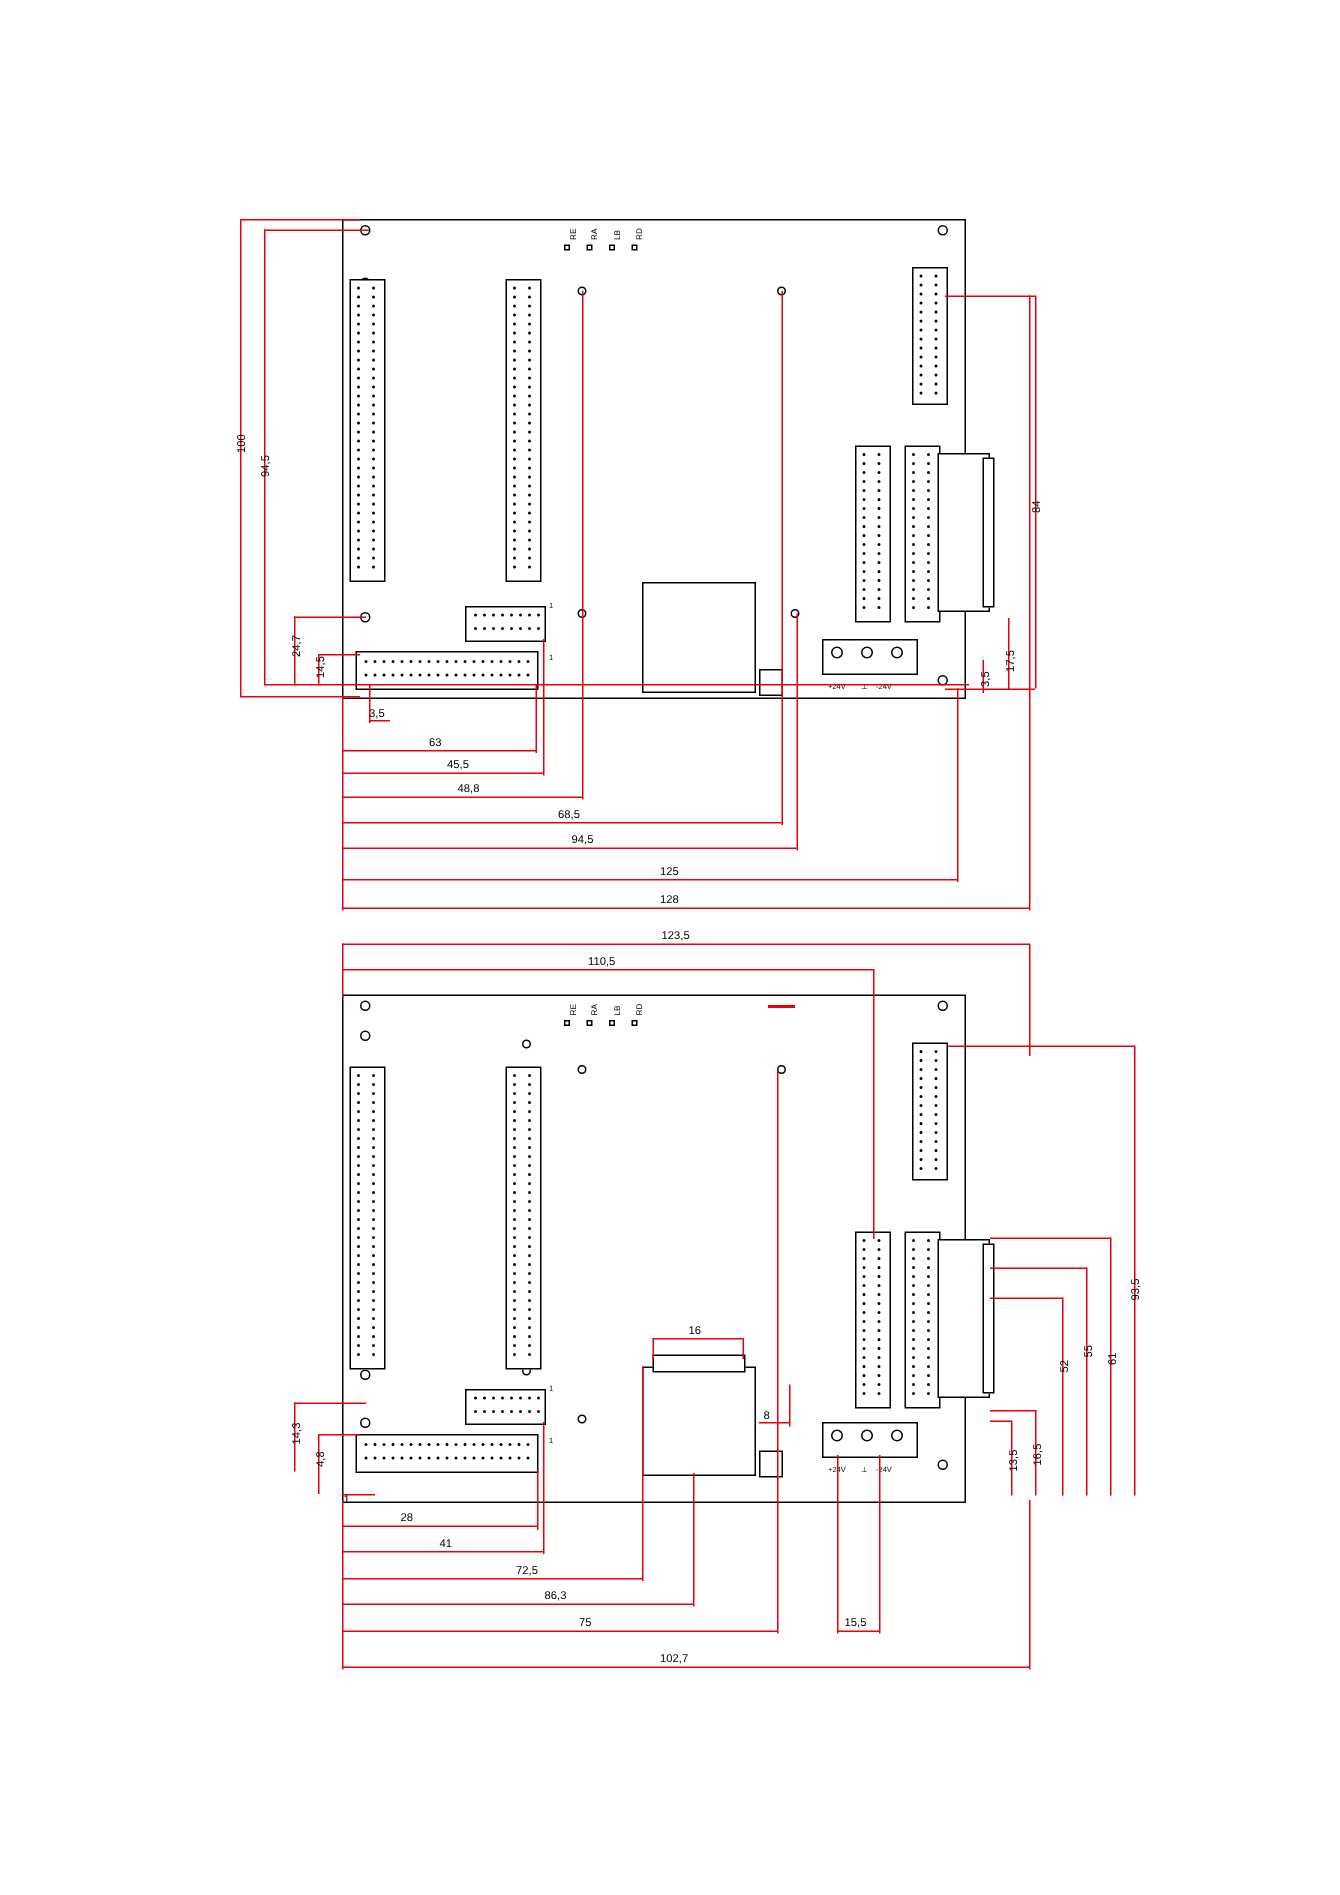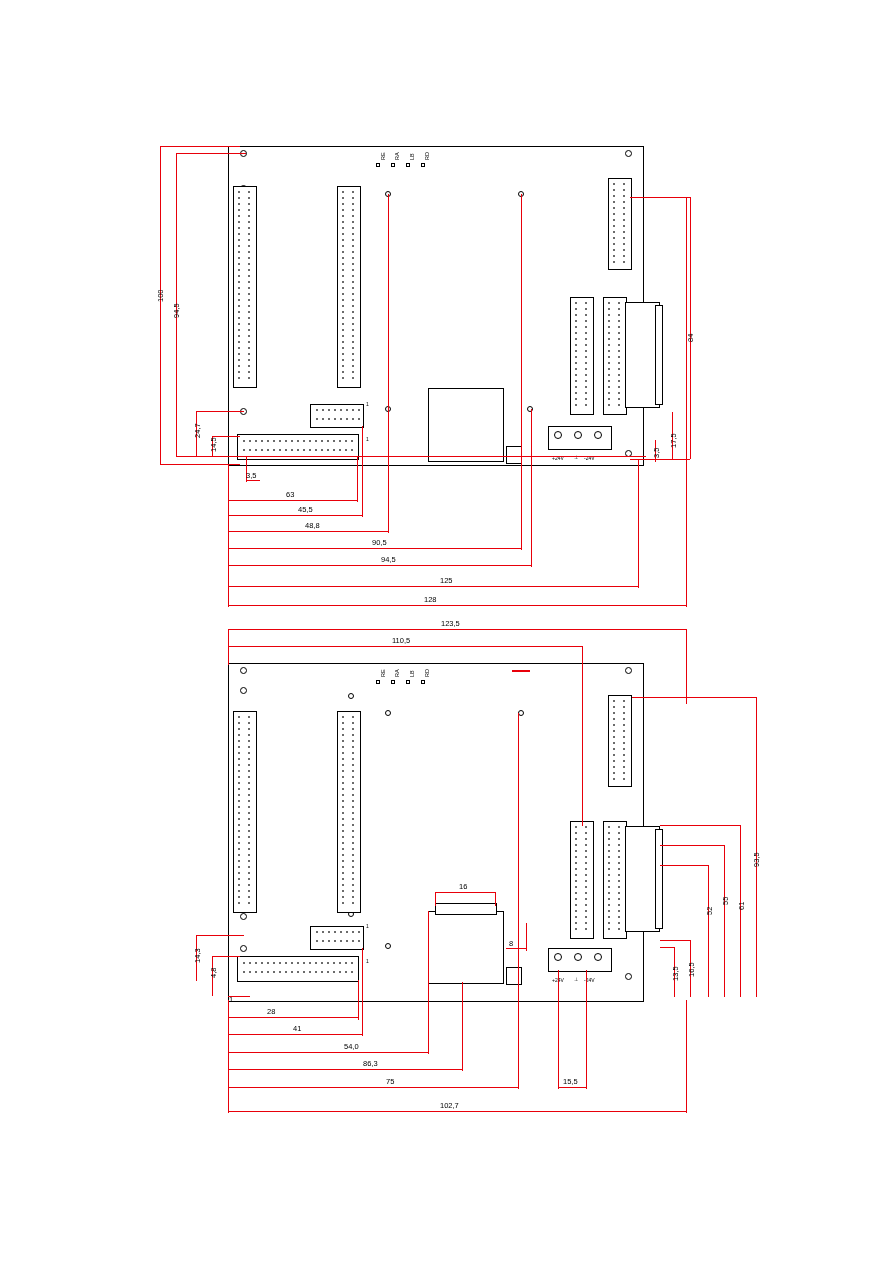--- a/index.html
+++ b/index.html
@@ -438,34 +438,34 @@
     <div class="dl dlh" style="left:228px;top:515px;width:134px;"></div>
     <div class="dl dlv" style="left:362px;top:426px;height:91px;"></div>
     <div class="dtxt" style="left:298px;top:506px;">45,5</div>
 
     <div class="dl dlh" style="left:228px;top:531px;width:160px;"></div>
     <div class="dl dlv" style="left:388px;top:194px;height:339px;"></div>
     <div class="dtxt" style="left:305px;top:522px;">48,8</div>
 
     <div class="dl dlh" style="left:228px;top:548px;width:293px;"></div>
     <div class="dl dlv" style="left:521px;top:194px;height:356px;"></div>
-    <div class="dtxt" style="left:372px;top:539px;">90,5</div>
+    <div class="dtxt" style="left:372px;top:539px;">68,5</div>
 
     <div class="dl dlh" style="left:228px;top:565px;width:303px;"></div>
     <div class="dl dlv" style="left:531px;top:409px;height:158px;"></div>
     <div class="dtxt" style="left:381px;top:556px;">94,5</div>
 
     <div class="dl dlh" style="left:228px;top:586px;width:410px;"></div>
     <div class="dl dlv" style="left:638px;top:459px;height:129px;"></div>
     <div class="dtxt" style="left:440px;top:577px;">125</div>
 
     <div class="dl dlh" style="left:228px;top:605px;width:458px;"></div>
     <div class="dl dlv" style="left:686px;top:197px;height:410px;"></div>
     <div class="dl dlv" style="left:228px;top:464px;height:143px;"></div>
-    <div class="dtxt" style="left:424px;top:596px;">128</div>
+    <div class="dtxt" style="left:440px;top:596px;">128</div>
   </div>
 
   <div class="dwg" style="left:0;top:615px;width:893px;height:648px;">
 
     <div class="board" style="position:absolute;left:228px;top:48px;width:414px;height:337px;"></div>
 
     <div class="hole" style="left:240px;top:52px;"></div>
     <div class="hole" style="left:625px;top:52px;"></div>
     <div class="hole" style="left:240px;top:72px;"></div>
     <div class="hole" style="left:240px;top:298px;"></div>
@@ -871,21 +871,21 @@
     <div class="dl dlh" style="left:228px;top:402px;width:130px;"></div>
     <div class="dl dlv" style="left:358px;top:365px;height:40px;"></div>
     <div class="dtxt" style="left:267px;top:393px;">28</div>
 
     <div class="dl dlh" style="left:228px;top:419px;width:134px;"></div>
     <div class="dl dlv" style="left:362px;top:333px;height:88px;"></div>
     <div class="dtxt" style="left:293px;top:410px;">41</div>
 
     <div class="dl dlh" style="left:228px;top:437px;width:200px;"></div>
     <div class="dl dlv" style="left:428px;top:296px;height:143px;"></div>
-    <div class="dtxt" style="left:344px;top:428px;">54,0</div>
+    <div class="dtxt" style="left:344px;top:428px;">72,5</div>
 
     <div class="dl dlh" style="left:228px;top:454px;width:234px;"></div>
     <div class="dl dlv" style="left:462px;top:367px;height:89px;"></div>
     <div class="dtxt" style="left:363px;top:445px;">86,3</div>
 
     <div class="dl dlh" style="left:228px;top:472px;width:290px;"></div>
     <div class="dl dlv" style="left:518px;top:98px;height:376px;"></div>
     <div class="dtxt" style="left:386px;top:463px;">75</div>
 
     <div class="dl dlh" style="left:558px;top:472px;width:28px;"></div>

